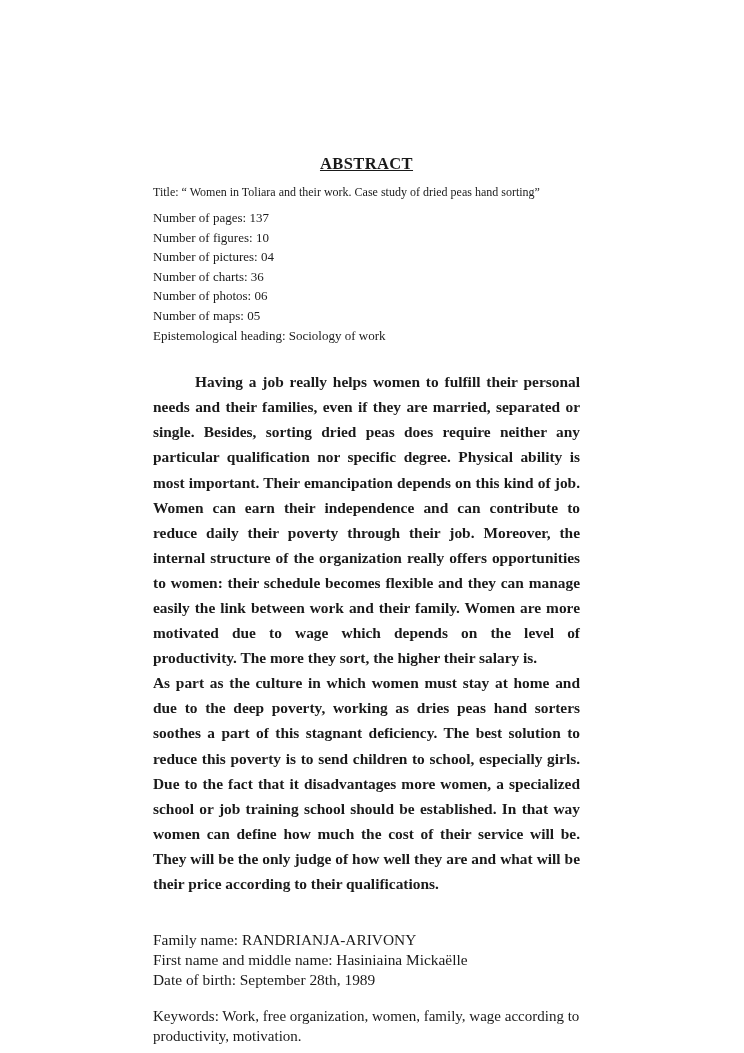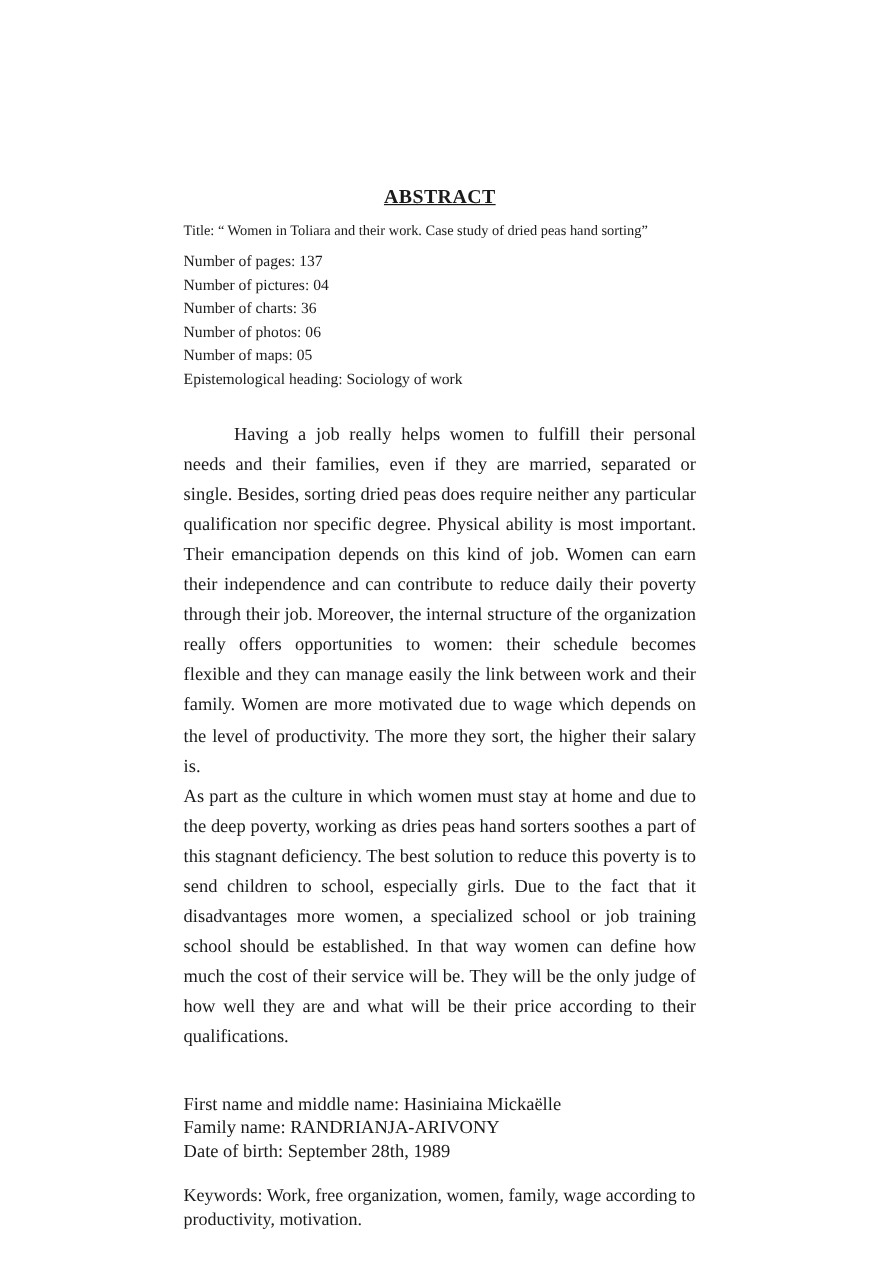--- a/index.html
+++ b/index.html
@@ -26,21 +26,21 @@
   .title-line {
     margin-top: 9px;
     font-size: 12px;
     line-height: 20px;
   }
   .meta { margin-top: 6px; }
   .meta p {
     font-size: 13px;
     line-height: 19.6px;
   }
-  .body-block { margin-top: 24px; }
+  .body-block { margin-top: 24px; font-weight: bold; }
   .para {
     font-size: 15.4px;
     line-height: 25.1px;
     text-align: justify;
   }
   .para.indent { text-indent: 42px; }
   .personal { margin-top: 34px; }
   .personal p {
     font-size: 15.4px;
     line-height: 19.7px;
@@ -60,35 +60,36 @@
 <body>
 
 <div class="page">
 
   <h1 class="heading">ABSTRACT</h1>
 
   <p class="title-line">Title: “ Women in Toliara and their work. Case study of dried peas hand sorting”</p>
 
   <div class="meta">
     <p>Number of pages: 137</p>
+    <p>Number of figures: 10</p>
     <p>Number of pictures: 04</p>
     <p>Number of charts: 36</p>
     <p>Number of photos: 06</p>
     <p>Number of maps: 05</p>
     <p>Epistemological heading: Sociology of work</p>
   </div>
 
   <div class="body-block">
     <p class="para indent">Having a job really helps women to fulfill their personal needs and their families, even if they are married, separated or single. Besides, sorting dried peas does require neither any particular qualification nor specific degree. Physical ability is most important. Their emancipation depends on this kind of job. Women can earn their independence and can contribute to reduce daily their poverty through their job. Moreover, the internal structure of the organization really offers opportunities to women: their schedule becomes flexible and they can manage easily the link between work and their family. Women are more motivated due to wage which depends on the level of productivity. The more they sort, the higher their salary is.</p>
     <p class="para">As part as the culture in which women must stay at home and due to the deep poverty, working as dries peas hand sorters soothes a part of this stagnant deficiency. The best solution to reduce this poverty is to send children to school, especially girls. Due to the fact that it disadvantages more women, a specialized school or job training school should be established. In that way women can define how much the cost of their service will be. They will be the only judge of how well they are and what will be their price according to their qualifications.</p>
   </div>
 
   <div class="personal">
+    <p>Family name: RANDRIANJA-ARIVONY</p>
     <p>First name and middle name: Hasiniaina Mickaëlle</p>
-    <p>Family name: RANDRIANJA-ARIVONY</p>
     <p>Date of birth: September 28th, 1989</p>
   </div>
 
   <p class="keywords">Keywords: Work, free organization, women, family, wage according to productivity, motivation.</p>
 
   <p class="supervisor">Academic supervisor: Dr. Voahangy RAKOTONIRINA</p>
 
 </div>
 
 </body></html>

